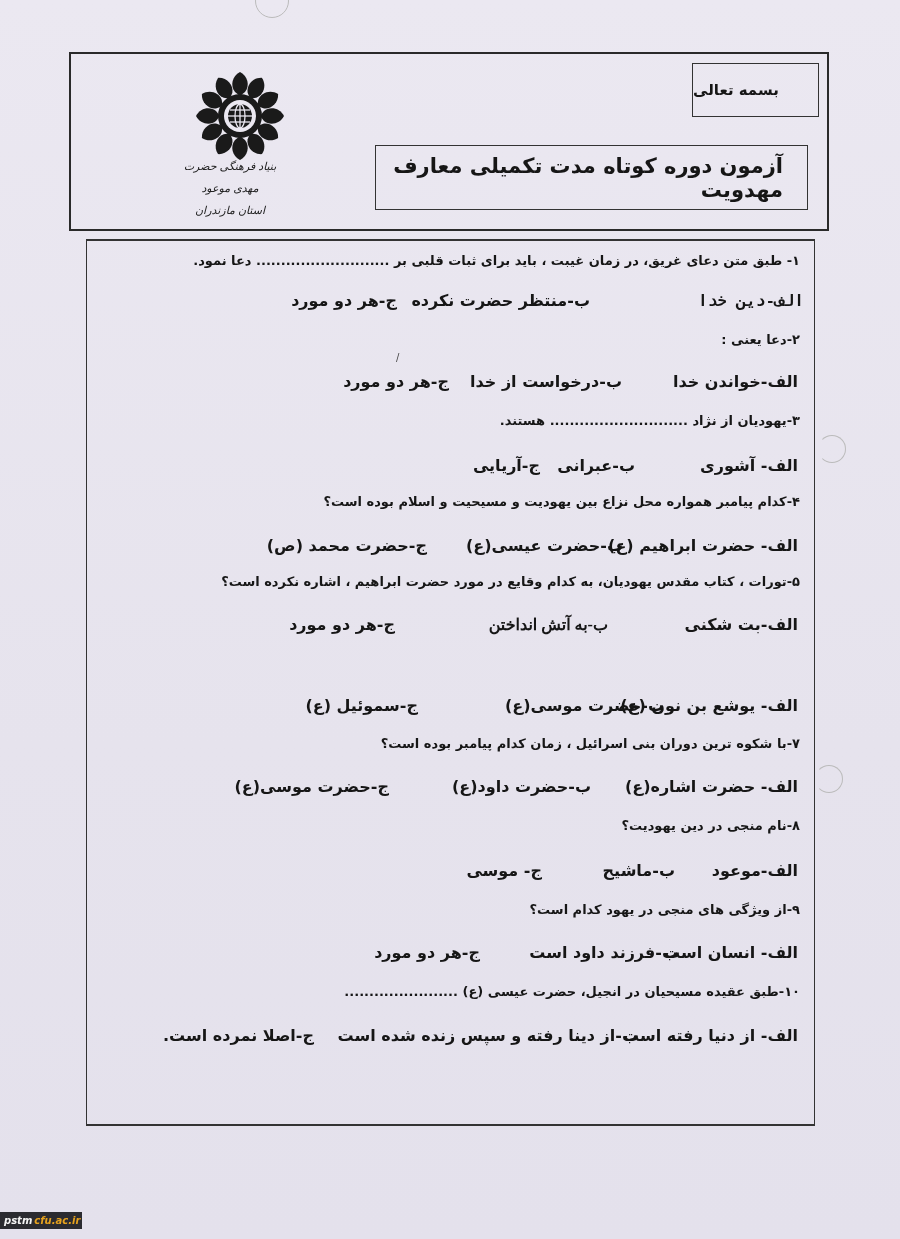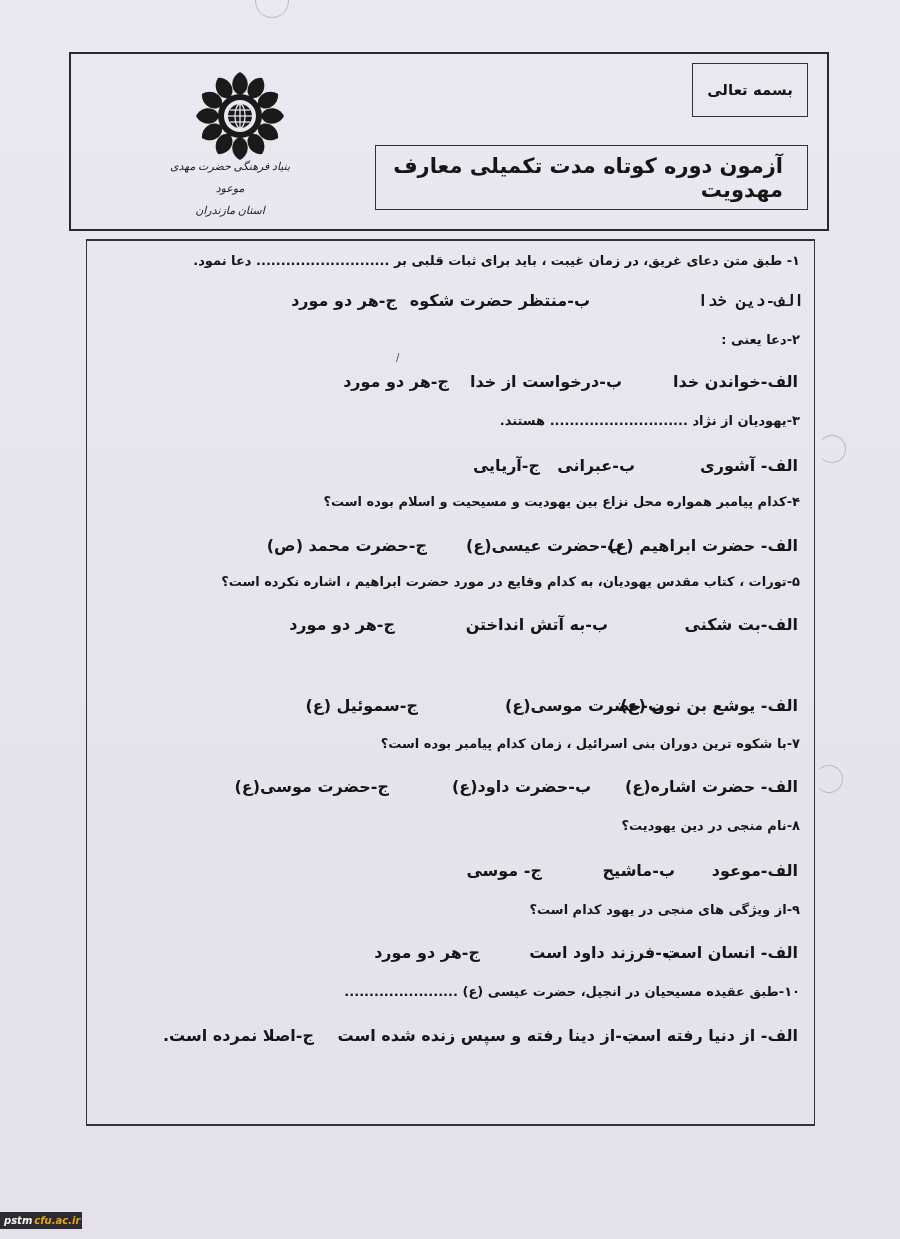--- a/index.html
+++ b/index.html
@@ -1,22 +1,22 @@
 <!DOCTYPE html>
 <html><head>
 <meta charset="utf-8">
 <style>
   html,body{margin:0;padding:0;}
   body{width:900px;height:1239px;background:#e7e4ee;position:relative;overflow:hidden;font-family:"DejaVu Sans",sans-serif;color:#161616;}
   .page{position:absolute;left:0;top:0;width:900px;height:1239px;background:linear-gradient(180deg,#ebe8f1 0%,#e6e3ed 60%,#e4e1ec 100%);}
   .header-box{position:absolute;left:69px;top:52px;width:756px;height:175px;border:2px solid #2a2a2a;border-right-width:2px;}
-  .basmala-box{position:absolute;left:692px;top:63px;width:116px;height:54px;border:1.5px solid #333;display:flex;align-items:center;justify-content:flex-start;padding-right:14px;box-sizing:border-box;font-weight:bold;font-size:15px;direction:rtl;}
+  .basmala-box{position:absolute;left:692px;top:63px;width:127px;height:54px;border:1.5px solid #333;display:flex;align-items:center;justify-content:flex-end;padding-right:14px;box-sizing:border-box;font-weight:bold;font-size:15px;direction:rtl;}
   .title-box{position:absolute;left:375px;top:145px;width:433px;height:65px;border:1.5px solid #333;display:flex;align-items:center;justify-content:flex-end;padding-right:24px;box-sizing:border-box;font-weight:bold;font-size:21px;direction:rtl;}
   .logo{position:absolute;left:190px;top:68px;width:100px;height:100px;}
-  .logo-caption{position:absolute;left:170px;top:155px;width:120px;direction:rtl;text-align:center;font-family:Liberation Serif, serif;font-style:italic;font-size:11px;line-height:22px;color:#222;}
+  .logo-caption{position:absolute;left:170px;top:155px;width:120px;direction:rtl;text-align:center;font-family:Liberation Sans, sans-serif;font-style:italic;font-size:11px;line-height:22px;color:#222;}
   .questions-box{position:absolute;left:86px;top:239px;width:727px;height:883px;border-left:1.5px solid #333;border-right:1.5px solid #333;border-bottom:2px solid #333;border-top:2px solid #333;}
   .q{position:absolute;right:100px;direction:rtl;font-weight:bold;font-size:13px;white-space:nowrap;}
   .opt{position:absolute;direction:rtl;font-weight:bold;font-size:16px;white-space:nowrap;}
   .watermark{position:absolute;left:0;top:1212px;width:82px;height:17px;background:#2b2b30;display:flex;align-items:center;padding-left:4px;box-sizing:border-box;font-family:"DejaVu Sans",sans-serif;font-style:italic;font-weight:bold;font-size:10px;}
   .wm-a{color:#f3f3f3;}
   .wm-b{color:#e6a21e;margin-left:2px;}
   .punch{position:absolute;border:1.5px solid #bbb;border-radius:50%;}
   .pen-mark{position:absolute;font-size:10px;color:#444;}
 </style>
 </head>
@@ -68,42 +68,42 @@
   </svg>
   <div class="logo-caption">
     <div>بنیاد فرهنگی حضرت مهدی موعود</div>
     <div>استان مازندران</div>
   </div>
 
   <div class="questions-box"></div>
 
   <div class="q" style="top:253px;">۱-   طبق متن دعای غریق، در زمان غیبت ، باید برای ثبات قلبی بر ........................... دعا نمود.</div>
   <div class="opt" style="right:96px;top:291px;font-family:Liberation Mono, monospace;">الف-دین خدا</div>
-  <div class="opt" style="right:310px;top:291px;">ب-منتظر حضرت شکوه</div>
+  <div class="opt" style="right:310px;top:291px;">ب-منتظر حضرت نکرده</div>
   <div class="opt" style="right:503px;top:291px;">ج-هر دو مورد</div>
 
   <div class="q" style="top:332px;">۲-دعا یعنی :</div>
   <span class="pen-mark" style="left:396px;top:352px;">/</span>
   <div class="opt" style="right:102px;top:372px;">الف-خواندن خدا</div>
   <div class="opt" style="right:278px;top:372px;">ب-درخواست از خدا</div>
   <div class="opt" style="right:451px;top:372px;">ج-هر دو مورد</div>
 
   <div class="q" style="top:413px;">۳-یهودیان از نژاد ............................ هستند.</div>
   <div class="opt" style="right:102px;top:456px;">الف- آشوری</div>
   <div class="opt" style="right:265px;top:456px;">ب-عبرانی</div>
   <div class="opt" style="right:360px;top:456px;">ج-آریایی</div>
 
   <div class="q" style="top:494px;">۴-کدام پیامبر همواره محل نزاع بین یهودیت و مسیحیت و اسلام بوده است؟</div>
   <div class="opt" style="right:102px;top:536px;">الف-  حضرت ابراهیم (ع)</div>
   <div class="opt" style="right:277px;top:536px;">ب-حضرت عیسی(ع)</div>
   <div class="opt" style="right:473px;top:536px;">ج-حضرت محمد (ص)</div>
 
   <div class="q" style="top:574px;">۵-تورات ، کتاب مقدس یهودیان، به کدام وقایع در مورد حضرت ابراهیم ، اشاره نکرده است؟</div>
   <div class="opt" style="right:102px;top:615px;">الف-بت شکنی</div>
-  <div class="opt" style="right:292px;top:615px;">ب-به آتش انداختن</div>
+  <div class="opt" style="right:292px;top:615px;font-family:Liberation Serif, serif;">ب-به آتش انداختن</div>
   <div class="opt" style="right:505px;top:615px;">ج-هر دو مورد</div>
 
   <div class="opt" style="right:102px;top:696px;">الف- یوشع بن نون (ع)</div>
   <div class="opt" style="right:236px;top:696px;">ب-حضرت موسی(ع)</div>
   <div class="opt" style="right:482px;top:696px;">ج-سموئیل (ع)</div>
 
   <div class="q" style="top:736px;">۷-با شکوه ترین دوران بنی اسرائیل ، زمان کدام پیامبر بوده است؟</div>
   <div class="opt" style="right:102px;top:777px;">الف- حضرت اشاره(ع)</div>
   <div class="opt" style="right:309px;top:777px;">ب-حضرت داود(ع)</div>
   <div class="opt" style="right:511px;top:777px;">ج-حضرت موسی(ع)</div>

